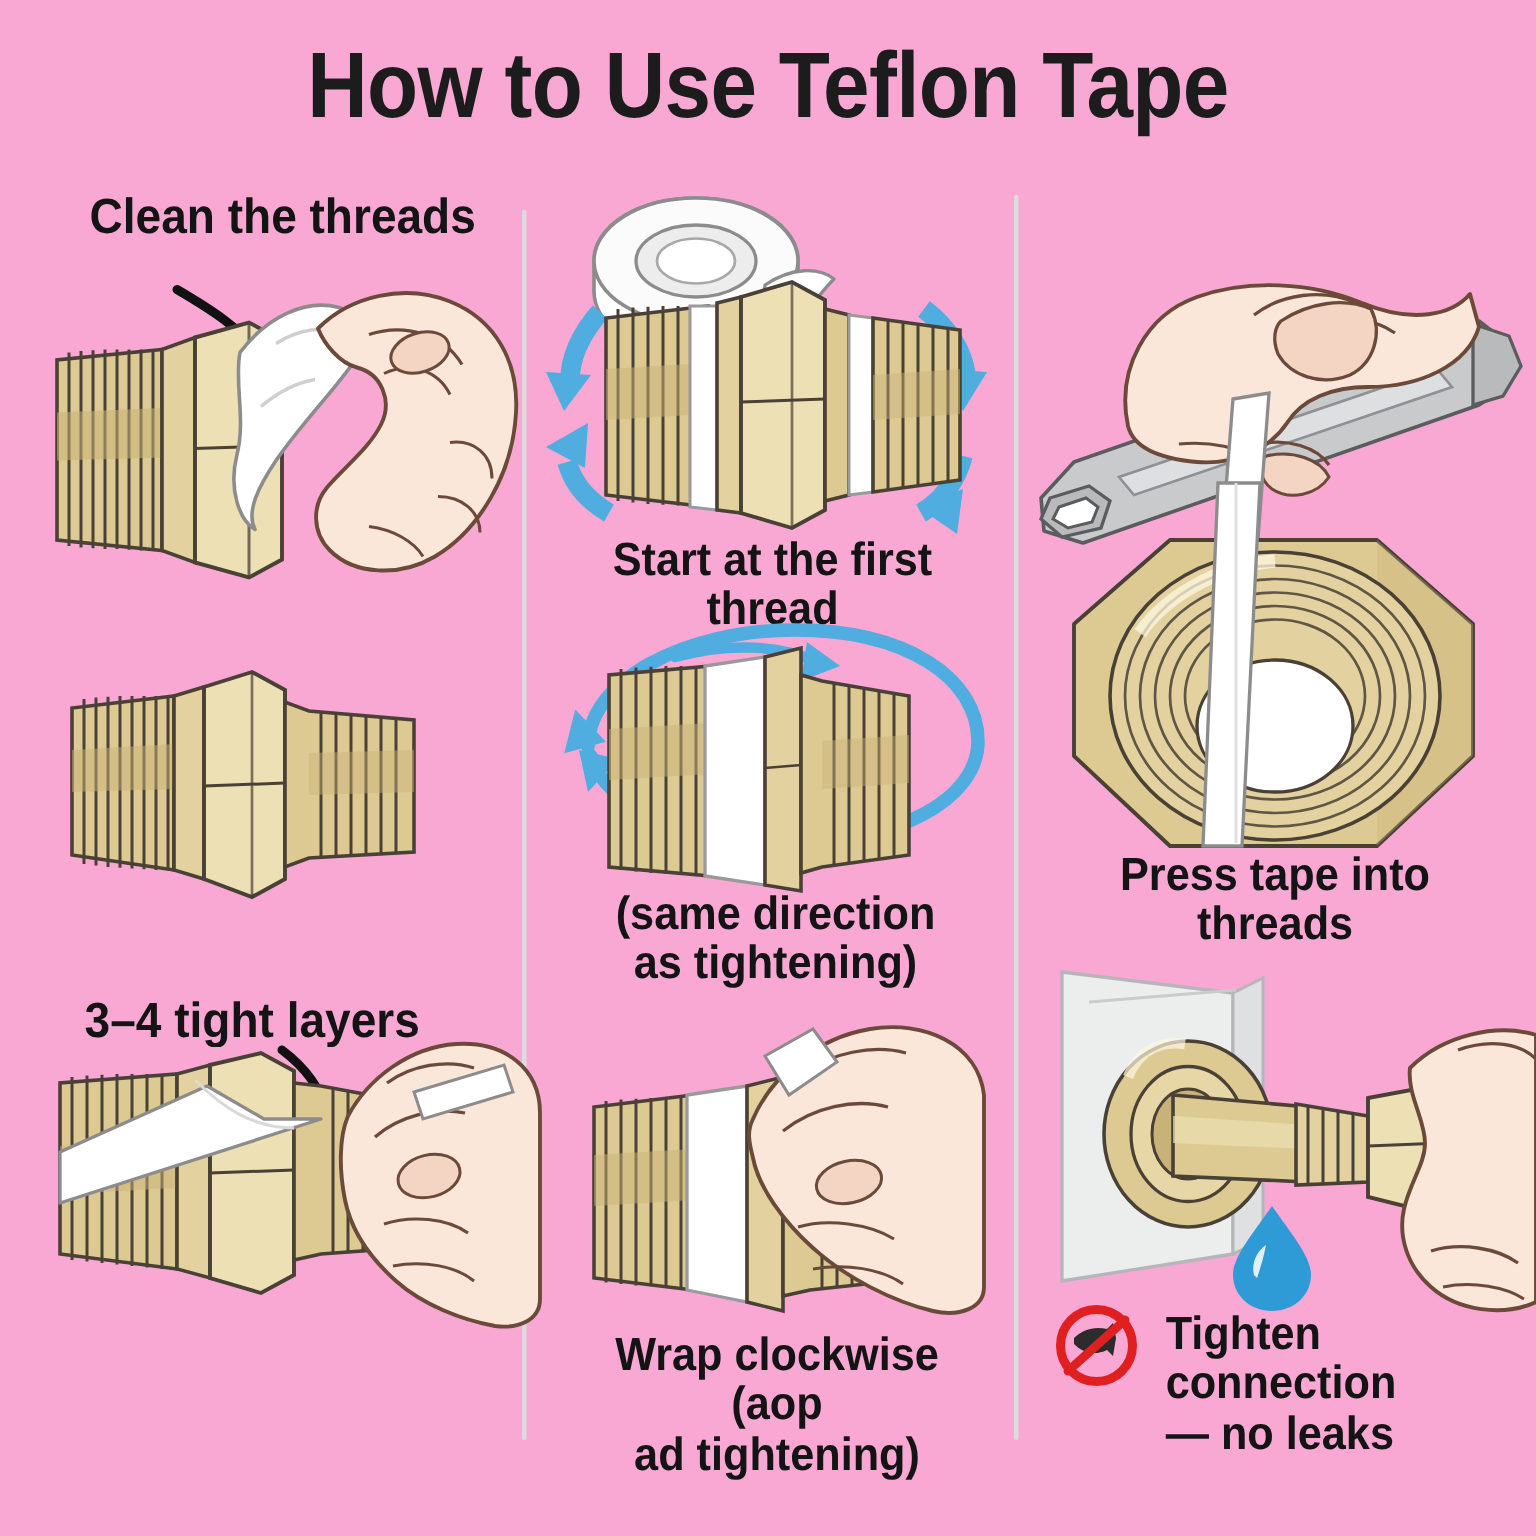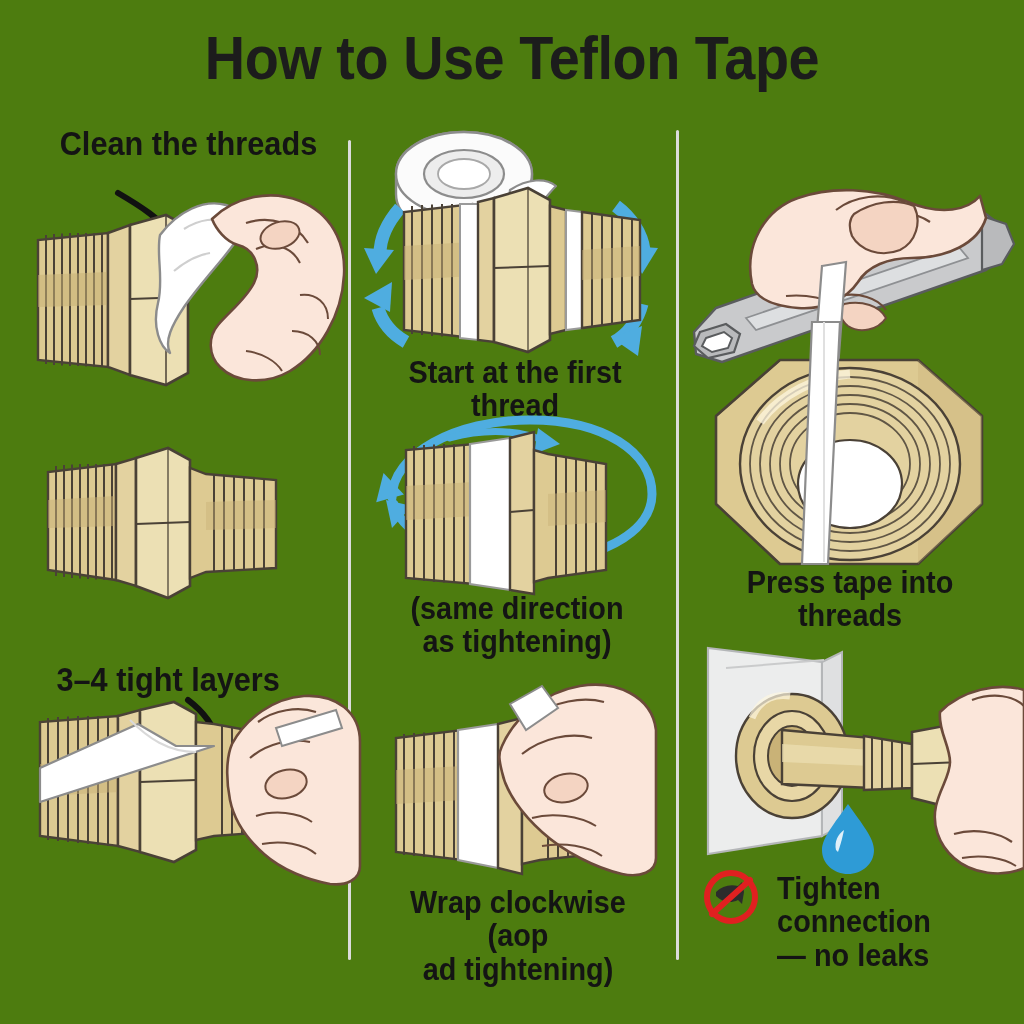--- a/index.html
+++ b/index.html
@@ -13,21 +13,21 @@
     overflow: hidden;
     font-family: "Liberation Sans", sans-serif;
     color: #1a1a1a;
     position: relative;
   }
   #infographic {
     position: absolute;
     left: 0; top: 0;
     width: 1024px;
     height: 1024px;
-    background: #4d7c0f;
+    background: #f9a8d4;
   }
   .title {
     position: absolute;
     left: 0; top: 22px;
     width: 1024px;
     text-align: center;
     font-size: 62px;
     font-weight: 700;
     letter-spacing: -0.5px;
     font-family: "Liberation Sans Narrow", "Liberation Sans", sans-serif;

